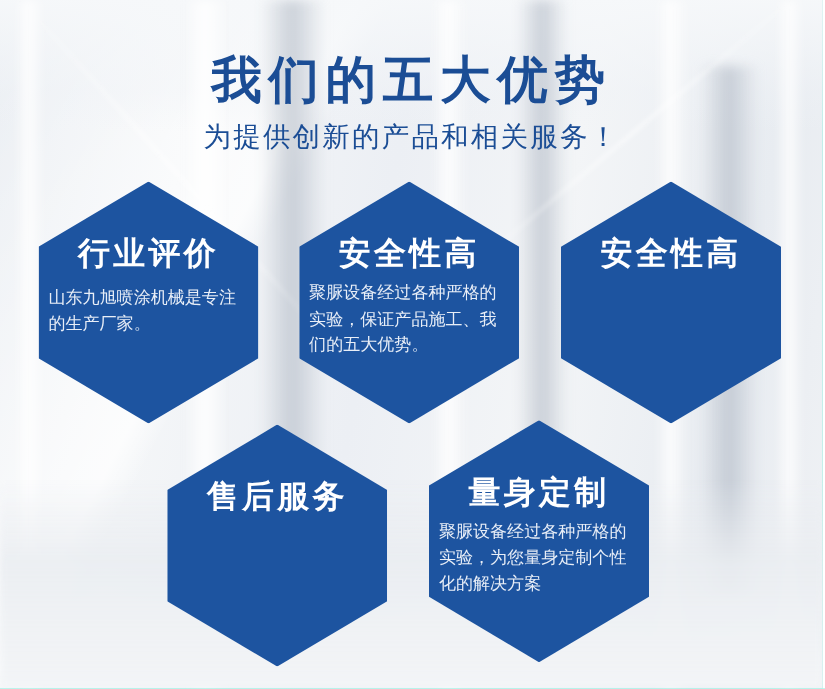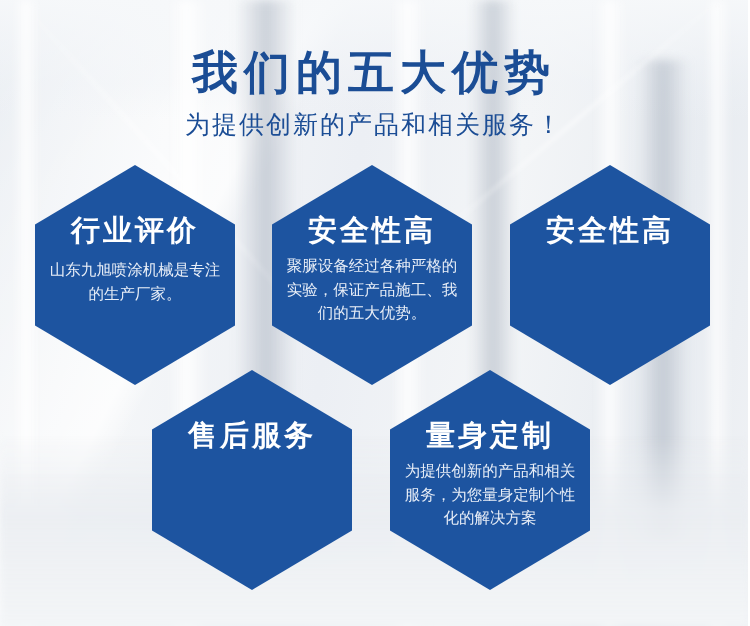--- a/index.html
+++ b/index.html
@@ -70,29 +70,29 @@
   .hex .t {
     position:absolute; left:0; right:0; top:46px;
     font-size:29px; font-weight:bold; color:#ffffff;
     letter-spacing:3px; white-space:nowrap;
     font-family:"DejaVu Serif", "Liberation Serif", serif;
   }
   .hex .d {
     position:absolute; left:9px; right:9px; top:90px;
     font-size:15.5px; line-height:1.52; color:#e8eef7;
     font-family:"DejaVu Serif", "Liberation Serif", serif;
-    text-align:center;
+    text-align:left;
   }
   
   #hex0 { left:35px;  top:165px; }
   #hex1 { left:272px; top:165px;padding-left:28px; }
   #hex2 { left:510px; top:165px; }
   
-  #hex3 { left:152px; top:370px;padding-left:20px; }
-  #hex4 { left:390px; top:370px; }
+  #hex3 { left:152px; top:386px;padding-left:20px; }
+  #hex4 { left:390px; top:382px; }
 
   #hex0 .d { top:94px; }
   #hex3 .d { top:88px; }
   #hex4 .d { top:90px; }
 </style>
 </head>
 <body>
 
 <div id="stage">
 
@@ -128,16 +128,16 @@
   <div class="hex" id="hex2">
     <div class="t">安全性高</div>
   </div>
 
   <div class="hex" id="hex3">
     <div class="t">售后服务</div>
   </div>
 
   <div class="hex" id="hex4">
     <div class="t">量身定制</div>
-    <div class="d">为提供创新的产品和相关服务，为您量身定制个性化的解决方案</div>
+    <div class="d">聚脲设备经过各种严格的实验，为您量身定制个性化的解决方案</div>
   </div>
 
 </div>
 
 </body></html>

